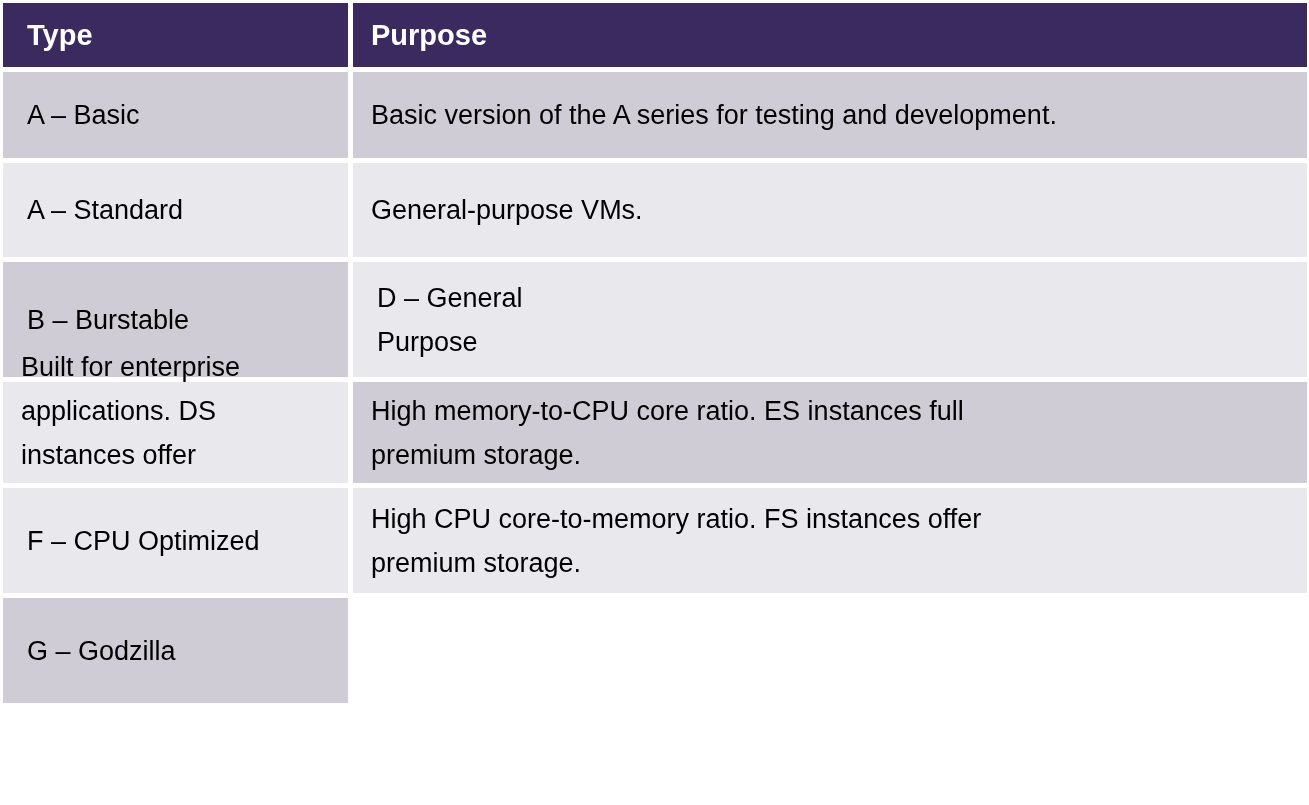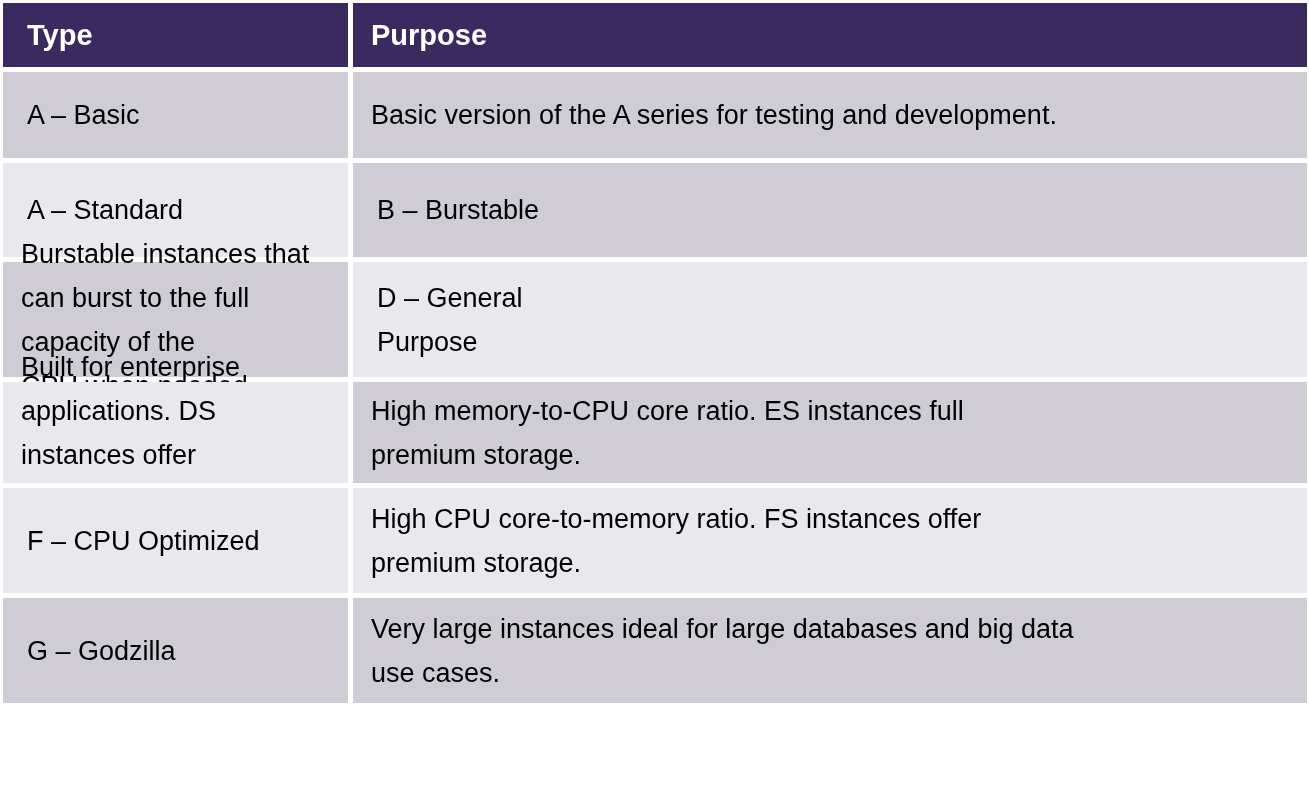--- a/index.html
+++ b/index.html
@@ -52,35 +52,32 @@
 <div class="table-wrap">
   <div class="vm-table">
 
     <div class="cell header col-type">Type</div>
     <div class="cell header col-purpose">Purpose</div>
 
     <div class="cell row-dark col-type">A – Basic</div>
     <div class="cell row-dark col-purpose">Basic version of the A series for testing and development.</div>
 
     <div class="cell row-light col-type">A – Standard</div>
+    <div class="cell row-light col-purpose">General-purpose VMs.</div>
 
     <div class="cell row-dark col-type">B – Burstable</div>
-    <div class="cell row-dark col-purpose">Burstable instances that can burst to the full capacity of the
-CPU when needed.</div>
 
     <div class="cell row-light col-type">D – General
 Purpose</div>
     <div class="cell row-light col-purpose">Built for enterprise applications. DS instances offer
 premium storage.</div>
 
     <div class="cell row-dark col-purpose">High memory-to-CPU core ratio. ES instances full
 premium storage.</div>
 
     <div class="cell row-light col-type">F – CPU Optimized</div>
     <div class="cell row-light col-purpose">High CPU core-to-memory ratio. FS instances offer
 premium storage.</div>
 
     <div class="cell row-dark col-type">G – Godzilla</div>
-    <div class="cell row-dark col-purpose">Very large instances ideal for large databases and big data
-use cases.</div>
 
   </div>
 </div>
 
 </body></html>

